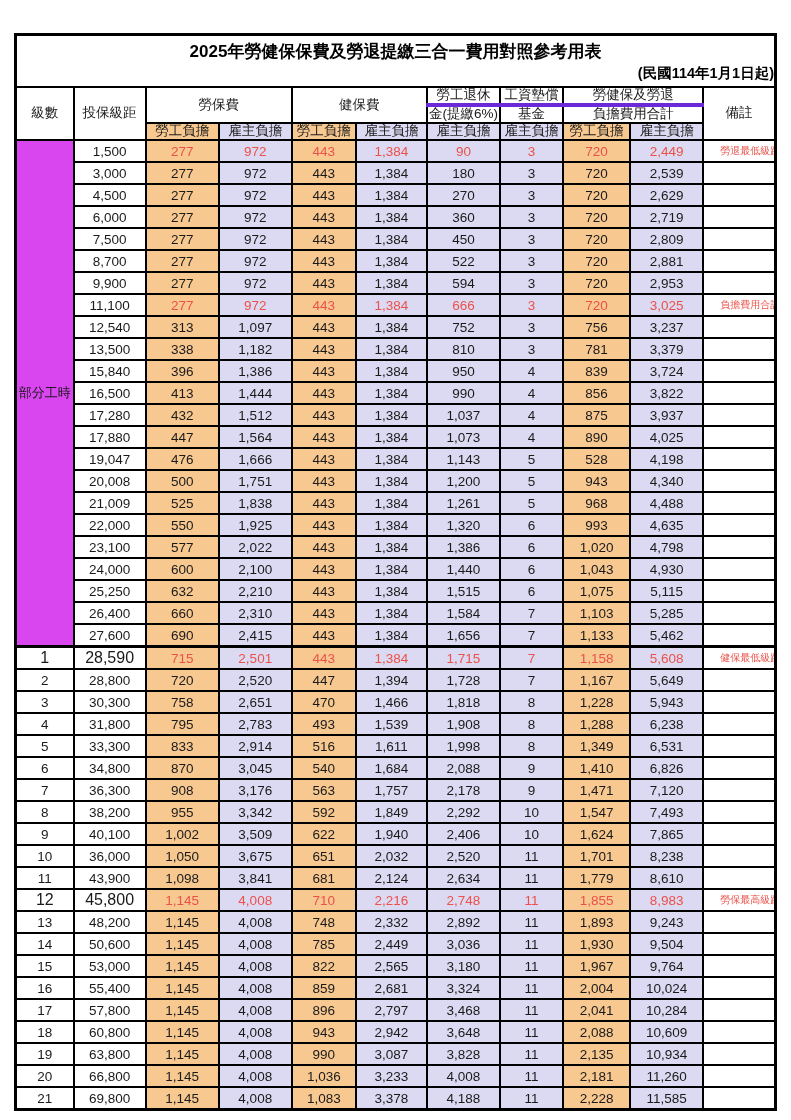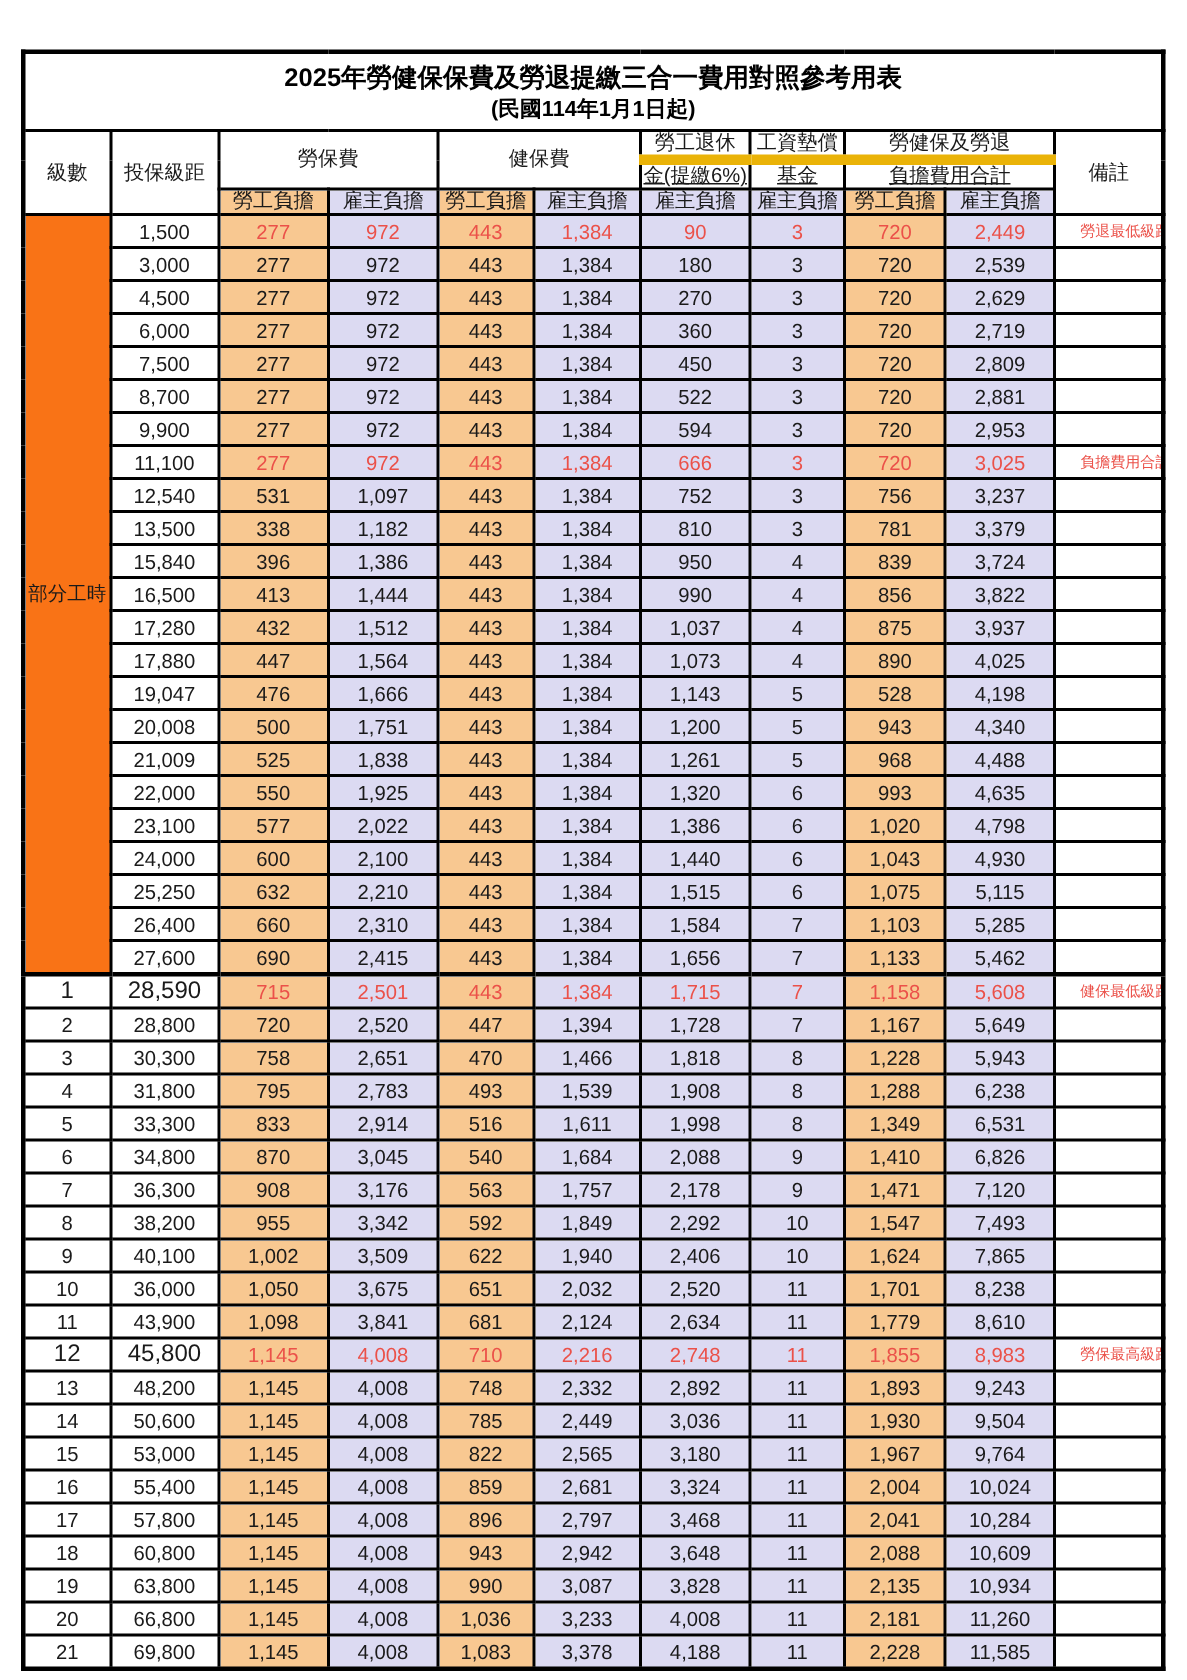--- a/index.html
+++ b/index.html
@@ -22,34 +22,34 @@
     padding: 0;
     font-size: 13.5px;
     font-weight: normal;
     color: #1a1a1a;
     white-space: nowrap;
     overflow: hidden;
   }
   
   td.title-cell { height: 50px; border-bottom: 2px solid #000; }
   .title-line   { font-size: 17px; font-weight: bold; color: #000; line-height: 1.45; }
-  .subtitle-line{ font-size: 14.5px; font-weight: bold; color: #000; line-height: 1.2; }
+  .subtitle-line{ font-size: 14.5px; font-weight: bold; color: #000; line-height: 1.2; text-align: right; }
   
   thead th { height: 15px; font-size: 13.5px; line-height: 1.05; }
   th.hair-b { border-bottom: 4px solid #6d28d9; }
-  th.hair-t { border-top: 7px solid #eab308; text-decoration: underline; }
+  th.hair-t { border-top: 1px solid #eab308; }
   
   .emp { background: #F8C891; }
   .er  { background: #DCDAF2; }
   
   tbody td { height: 20px; }
   td.red { color: #EB5149; }
   td.remark { font-size: 10px; color: #EB5149; padding: 0 16px; }
   td.big { font-size: 16px; }
-  td.part-time { font-size: 13px; background: #f97316; }
+  td.part-time { font-size: 13px; background: #d946ef; }
   tr.section-start td { border-top: 3px solid #000; }
   td.level-cell, td.bracket-cell { background: #fff; }
 </style>
 </head>
 <body>
 
 <div class="sheet">
   <table class="fee-table">
     <colgroup>
       <col style="width:58px">
@@ -190,21 +190,21 @@
           <td class="emp red">443</td>
           <td class="er red">1,384</td>
           <td class="er red">666</td>
           <td class="er red">3</td>
           <td class="emp red">720</td>
           <td class="er red">3,025</td>
           <td class="remark">負擔費用合計</td>
         </tr>
         <tr>
           <td class="bracket-cell">12,540</td>
-          <td class="emp">531</td>
+          <td class="emp">313</td>
           <td class="er">1,097</td>
           <td class="emp">443</td>
           <td class="er">1,384</td>
           <td class="er">752</td>
           <td class="er">3</td>
           <td class="emp">756</td>
           <td class="er">3,237</td>
           <td class="remark"></td>
         </tr>
         <tr>

